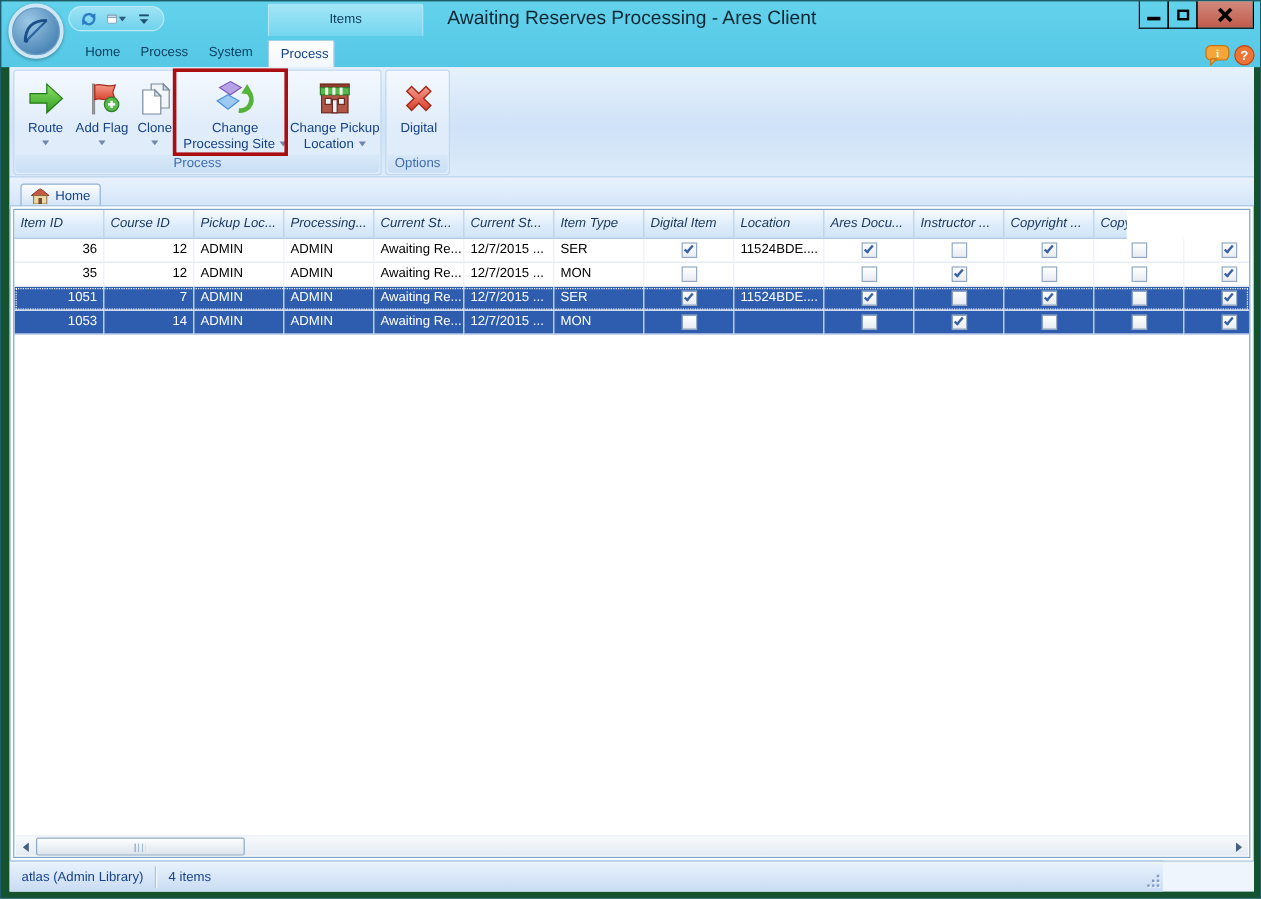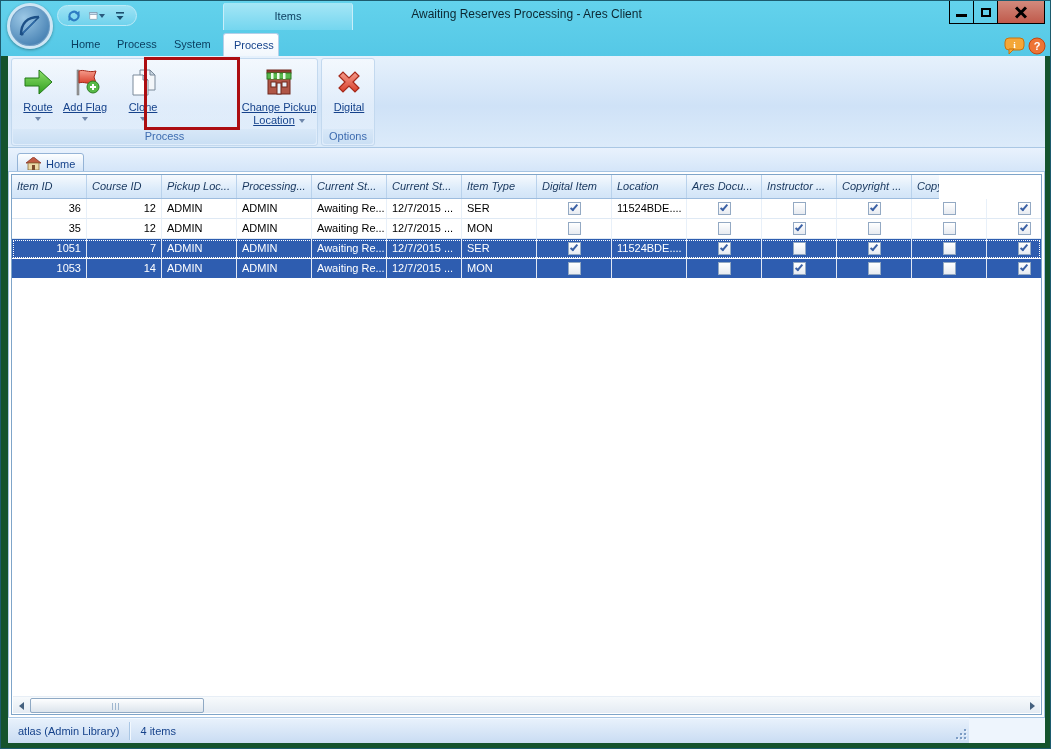--- a/index.html
+++ b/index.html
@@ -17,21 +17,21 @@
          background:radial-gradient(circle at 35% 30%, #9cc8e6, #4f88b8 70%, #3a6fa0);
          border:3px solid #cfe6f4; box-shadow:0 1px 3px rgba(0,0,0,.35), inset 0 0 0 1px #6d9cc4;
          z-index:30; display:flex; align-items:center; justify-content:center; }
 
   .qat { position:absolute; left:56px; top:4px; height:21px; padding:0 8px;
          display:flex; align-items:center; gap:7px;
          background:linear-gradient(#9fe3f5,#6fd2ec); border:1px solid #bdeaf7;
          border-radius:11px; z-index:5; }
 
   .titlebar-title { position:absolute; left:0; top:6px; width:1051px; text-align:center;
-                    font-size:12px; color:#0c2731; z-index:2; }
+                    font-size:16px; color:#0c2731; z-index:2; }
 
   .win-controls { position:absolute; right:7px; top:0; display:flex; z-index:20; }
   .win-btn { width:25px; height:23px; border:1px solid #000; border-top:none; margin-left:-1px;
              display:flex; align-items:center; justify-content:center; background:transparent; }
   .win-btn.close { width:48px; background:linear-gradient(#d28a7d,#c05a4b); }
   .glyph-min { width:11px; height:3px; background:#000; margin-top:6px; }
   .glyph-max { width:10px; height:9px; border:2px solid #000; }
   .glyph-x { position:relative; width:12px; height:12px; }
   .glyph-x:before,.glyph-x:after { content:""; position:absolute; left:-1px; top:5px;
       width:14px; height:3px; background:#000; }
@@ -59,21 +59,21 @@
             background:linear-gradient(#e6f1fc,#cfe2f7 55%, #dcebfa);
             border-bottom:1px solid #aac7e4; }
   .rgroup { position:absolute; top:2px; height:88px; border:1px solid #c3d9ef; border-radius:3px;
             background:linear-gradient(rgba(255,255,255,.55), rgba(230,240,252,.4)); }
   .rglabel { position:absolute; bottom:1px; left:1px; right:1px; height:15px; line-height:15px;
              text-align:center; color:#3e6cb0;
              background:linear-gradient(#d8e8f8,#cadff4); border-radius:0 0 3px 3px; }
   .rbtn { position:absolute; top:4px; height:68px; text-align:center; color:#15428b;
           border-radius:3px; }
   .ric { height:38px; display:flex; align-items:center; justify-content:center; }
-  .rl { line-height:13px; white-space:nowrap;text-decoration:underline; }
+  .rl { line-height:13px; white-space:nowrap; }
   .caret { display:inline-block; width:0; height:0; border-left:3px solid transparent;
            border-right:3px solid transparent; border-top:4px solid #6f87ab; vertical-align:middle; }
   .caret.below { display:block; margin:3px auto 0; }
   .caret.inline { margin-left:4px; }
   .annotation-rect { position:absolute; left:136px; top:1px; width:96px; height:73px;
                      border:3px solid #ac0d11; z-index:50; pointer-events:none; }
 
   
   .doctabs { position:absolute; left:7px; top:147px; width:1037px; height:26px;
              background:linear-gradient(#e9f2fd,#d2e4f8); }
@@ -258,33 +258,45 @@
             <path d="M9 4 C14 2 18 6 26 4 L24 10 L26 16 C18 18 14 14 9 16 Z" fill="url(#gRed)" stroke="#a5291a"></path>
             <circle cx="23" cy="20" r="6" fill="#57b948" stroke="#2e7d24"></circle>
             <rect x="20" y="19" width="6" height="2" fill="#fff"></rect>
             <rect x="22" y="17" width="2" height="6" fill="#fff"></rect>
           </svg>
         </div>
         <div class="rl">Add Flag</div>
         <span class="caret below"></span>
       </div>
 
-      <div class="rbtn" style="left:111px; width:40px;">
+      <div class="rbtn" style="left:97px; width:40px;">
         <div class="ric">
           <svg width="30" height="30" viewBox="0 0 30 30">
             <path d="M12 3 h10 l5 5 v15 h-15 Z" fill="#f3f6f9" stroke="#7a8a9a"></path>
             <path d="M22 3 l5 5 h-5 Z" fill="#c9d6e2" stroke="#7a8a9a"></path>
             <path d="M5 8 h10 l5 5 v15 h-15 Z" fill="#ffffff" stroke="#7a8a9a"></path>
             <path d="M15 8 l5 5 h-5 Z" fill="#dbe5ee" stroke="#7a8a9a"></path>
           </svg>
         </div>
         <div class="rl">Clone</div>
         <span class="caret below"></span>
       </div>
 
+      <div class="rbtn" style="left:140px; width:88px;">
+        <div class="ric">
+          <svg width="34" height="32" viewBox="0 0 34 32">
+            <polygon points="13,2 22,7 13,13 4,7" fill="#b7a3e3" stroke="#7e57c2"></polygon>
+            <polygon points="11,13 20,18 11,25 2,18" fill="#9cc9f2" stroke="#4a90d9"></polygon>
+            <path d="M20 26 A9 9 0 0 0 27 10" fill="none" stroke="#55b33b" stroke-width="4"></path>
+            <polygon points="27,4 32,13 22,12" fill="#55b33b"></polygon>
+          </svg>
+        </div>
+        <div class="rl">Change</div>
+        <div class="rl"><span>Processing Site</span><span class="caret inline"></span></div>
+      </div>
 
       <div class="rbtn" style="left:229px; width:76px;">
         <div class="ric">
           <svg width="30" height="30" viewBox="0 0 30 30">
             <rect x="4" y="11" width="22" height="16" fill="#b05647" stroke="#70291e"></rect>
             <rect x="3" y="3" width="24" height="3" fill="#8f3c2f" stroke="#70291e"></rect>
             <rect x="3" y="6" width="24" height="6" fill="#59b84c" stroke="#2e7d24"></rect>
             <rect x="7" y="6" width="2.5" height="6" fill="#eafbea"></rect>
             <rect x="13" y="6" width="2.5" height="6" fill="#eafbea"></rect>
             <rect x="19" y="6" width="2.5" height="6" fill="#eafbea"></rect>

